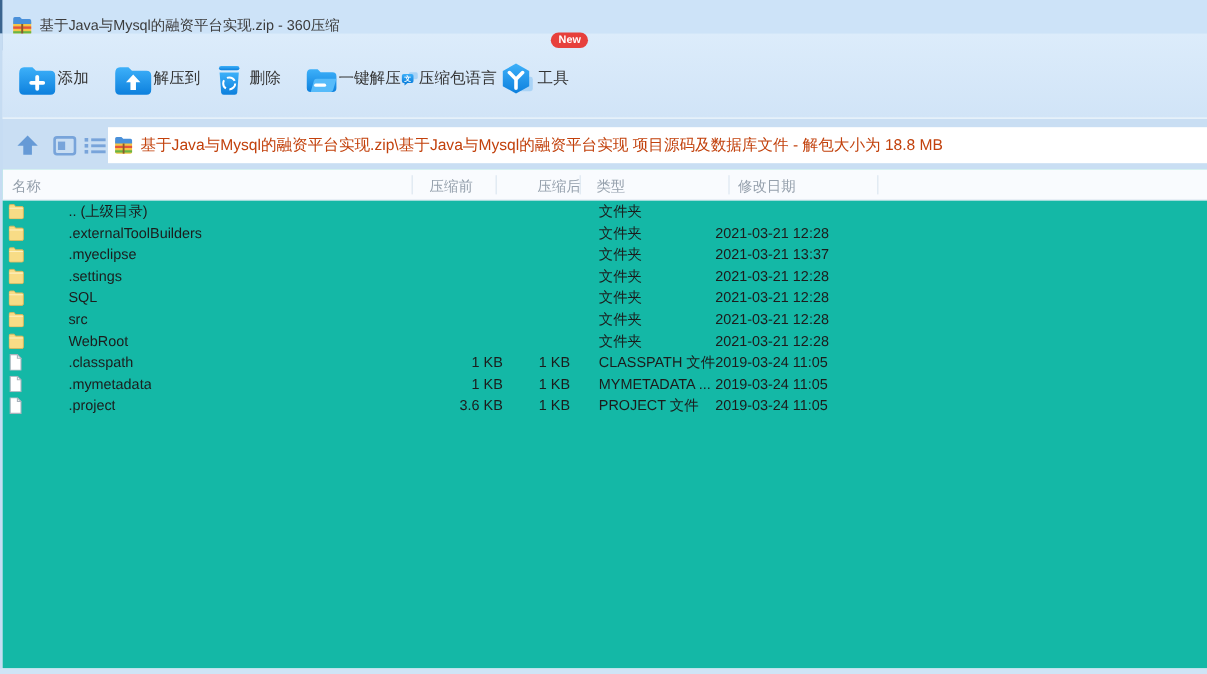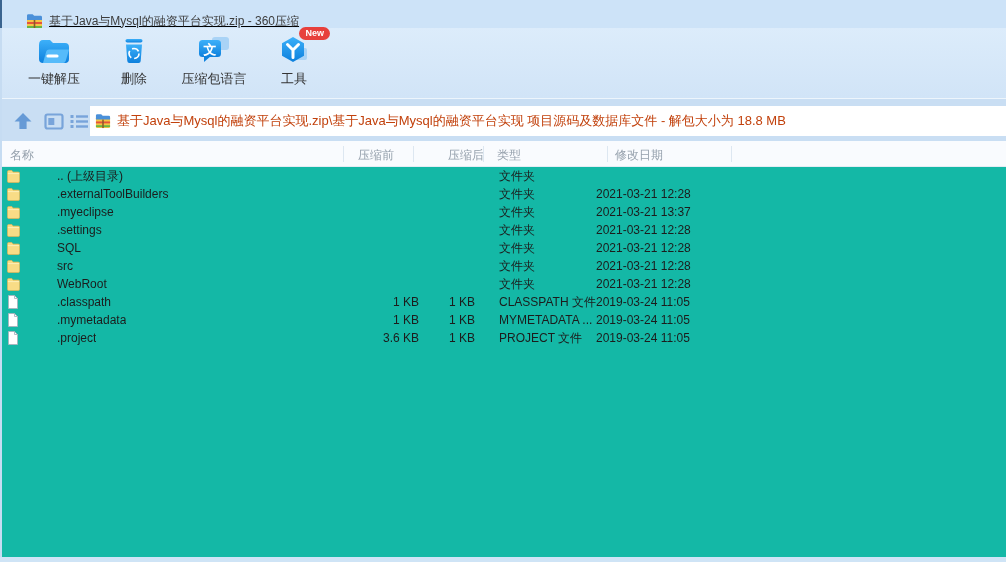--- a/index.html
+++ b/index.html
@@ -2,29 +2,29 @@
 <html><head>
 <meta charset="utf-8">
 <style>
   * { margin:0; padding:0; box-sizing:border-box; }
   html,body { width:1006px; height:562px; overflow:hidden; }
   body { font-family:"Liberation Sans","DejaVu Sans",sans-serif; background:#fff; }
   .window { position:relative; width:1006px; height:562px; background:#fdfdfe; }
 
   
   .titlebar { position:absolute; top:0; left:0; right:0; height:42px; background:#cde3f8;
-              display:flex; align-items:center; padding-left:24px; border-left:2px solid #3a648f;text-decoration:underline; }
+              display:flex; align-items:center; padding-left:8px; border-left:2px solid #3a648f; }
   .titlebar .app-icon { width:17px; height:17px; margin-right:6px; flex:0 0 auto; }
   .titlebar .title-text { font-size:12px; color:#3c3c3c; }
 
   
   .toolbar { position:absolute; top:28px; left:0; right:0; height:70px;
              background:linear-gradient(#dcecfb,#d1e4f7); border-left:2px solid #c6dcf2; }
   .tbar-inner { position:absolute; left:12px; top:0; display:flex; }
-  .tbtn { position:relative; width:80px; height:68px; display:flex; flex-direction:column;
+  .tbtn { position:relative; width:80px; height:68px; display:flex; flex-direction:row;
           align-items:center; cursor:pointer; border-radius:4px; }
   .ticon { width:34px; height:30px; margin-top:7px; }
   .tlabel { font-size:13px; color:#333; margin-top:5px; white-space:nowrap; }
   .new-badge { position:absolute; top:-1px; right:4px; background:#e7403c; color:#fff;
                font-size:9px; line-height:13px; padding:0 6px; border-radius:8px; font-weight:bold; }
 
   
   .addressbar { position:absolute; top:98px; left:0; right:0; height:43px; background:#c9def3;
                 border-top:1px solid #edf5fc; border-left:2px solid #c6dcf2; }
   .nav-ico { position:absolute; top:12px; width:22px; height:20px; cursor:pointer; }
@@ -70,50 +70,76 @@
       <rect x="1" y="9" width="15" height="2" fill="#e5533d"></rect>
       <rect x="1" y="13" width="15" height="2" fill="#67b546"></rect>
       <rect x="7.7" y="7" width="1.6" height="9" fill="#8a5a2a"></rect>
     </svg>
     <span class="title-text">基于Java与Mysql的融资平台实现.zip - 360压缩</span>
   </div>
 
   <div class="toolbar">
     <div class="tbar-inner">
 
-
+      <div class="tbtn">
+        <svg class="ticon" viewBox="0 0 34 30">
+          <defs>
+              <linearGradient id="g1" x1="0" y1="0" x2="0" y2="1">
+            <stop offset="0" stop-color="#3db0f9"></stop>
+                <stop offset="1" stop-color="#0d80dd"></stop>
+              </linearGradient>
+            </defs>
+          <path d="M2 10 Q2 5 6 5 L13 5 L16 8 L28 8 Q32 8 32 12 L32 24 Q32 28 28 28 L6 28 Q2 28 2 24 Z" fill="url(#g1)"></path>
+          <path d="M17 13 V23 M12 18 H22" stroke="#fff" stroke-width="3.2" stroke-linecap="round"></path>
+        </svg>
+        <span class="tlabel">添加</span>
+      </div>
+
+      <div class="tbtn">
+        <svg class="ticon" viewBox="0 0 34 30">
+          <defs>
+              <linearGradient id="g2" x1="0" y1="0" x2="0" y2="1">
+            <stop offset="0" stop-color="#3db0f9"></stop>
+                <stop offset="1" stop-color="#0d80dd"></stop>
+              </linearGradient>
+            </defs>
+          <path d="M2 10 Q2 5 6 5 L13 5 L16 8 L28 8 Q32 8 32 12 L32 24 Q32 28 28 28 L6 28 Q2 28 2 24 Z" fill="url(#g2)"></path>
+          <path d="M17 11 L23 17.5 H19.3 V24 H14.7 V17.5 H11 Z" fill="#fff"></path>
+        </svg>
+        <span class="tlabel">解压到</span>
+      </div>
+
+      <div class="tbtn">
+        <svg class="ticon" viewBox="0 0 34 30">
+          <defs>
+              <linearGradient id="g4" x1="0" y1="0" x2="0" y2="1">
+            <stop offset="0" stop-color="#3db0f9"></stop>
+                <stop offset="1" stop-color="#0d80dd"></stop>
+              </linearGradient>
+            </defs>
+          <rect x="8.5" y="4" width="17" height="3.6" rx="1.8" fill="url(#g4)"></rect>
+          <path d="M9 9.4 H25 L23.7 26 Q23.5 28 21.6 28 H12.4 Q10.5 28 10.3 26 Z" fill="url(#g4)"></path>
+          <circle cx="17" cy="18.5" r="5" fill="none" stroke="#fff" stroke-width="1.7" stroke-dasharray="7.5 3"></circle>
+        </svg>
+        <span class="tlabel">删除</span>
+      </div>
 
       <div class="tbtn">
         <svg class="ticon" viewBox="0 0 34 30">
           <defs>
               <linearGradient id="g3" x1="0" y1="0" x2="0" y2="1">
             <stop offset="0" stop-color="#3db0f9"></stop>
                 <stop offset="1" stop-color="#0d80dd"></stop>
               </linearGradient>
             </defs>
           <path d="M2 10 Q2 5 6 5 L13 5 L16 8 L28 8 Q32 8 32 12 L32 24 Q32 28 28 28 L6 28 Q2 28 2 24 Z" fill="url(#g3)"></path>
           <path d="M6 28 L9.2 16.5 Q9.7 14.5 12 14.5 L32 14.5 L28.7 26 Q28.2 28 26.2 28 Z" fill="#56bbfa"></path>
           <path d="M11 21 H20" stroke="#fff" stroke-width="3.2" stroke-linecap="round"></path>
         </svg>
         <span class="tlabel">一键解压</span>
-      </div>
-
-      <div class="tbtn">
-        <svg class="ticon" viewBox="0 0 34 30">
-          <defs>
-              <linearGradient id="g4" x1="0" y1="0" x2="0" y2="1">
-            <stop offset="0" stop-color="#3db0f9"></stop>
-                <stop offset="1" stop-color="#0d80dd"></stop>
-              </linearGradient>
-            </defs>
-          <rect x="8.5" y="4" width="17" height="3.6" rx="1.8" fill="url(#g4)"></rect>
-          <path d="M9 9.4 H25 L23.7 26 Q23.5 28 21.6 28 H12.4 Q10.5 28 10.3 26 Z" fill="url(#g4)"></path>
-          <circle cx="17" cy="18.5" r="5" fill="none" stroke="#fff" stroke-width="1.7" stroke-dasharray="7.5 3"></circle>
-        </svg>
-        <span class="tlabel">删除</span>
       </div>
 
       <div class="tbtn">
         <svg class="ticon" viewBox="0 0 34 30">
           <defs>
               <linearGradient id="g5" x1="0" y1="0" x2="0" y2="1">
             <stop offset="0" stop-color="#3db0f9"></stop>
                 <stop offset="1" stop-color="#0d80dd"></stop>
               </linearGradient>
             </defs>

